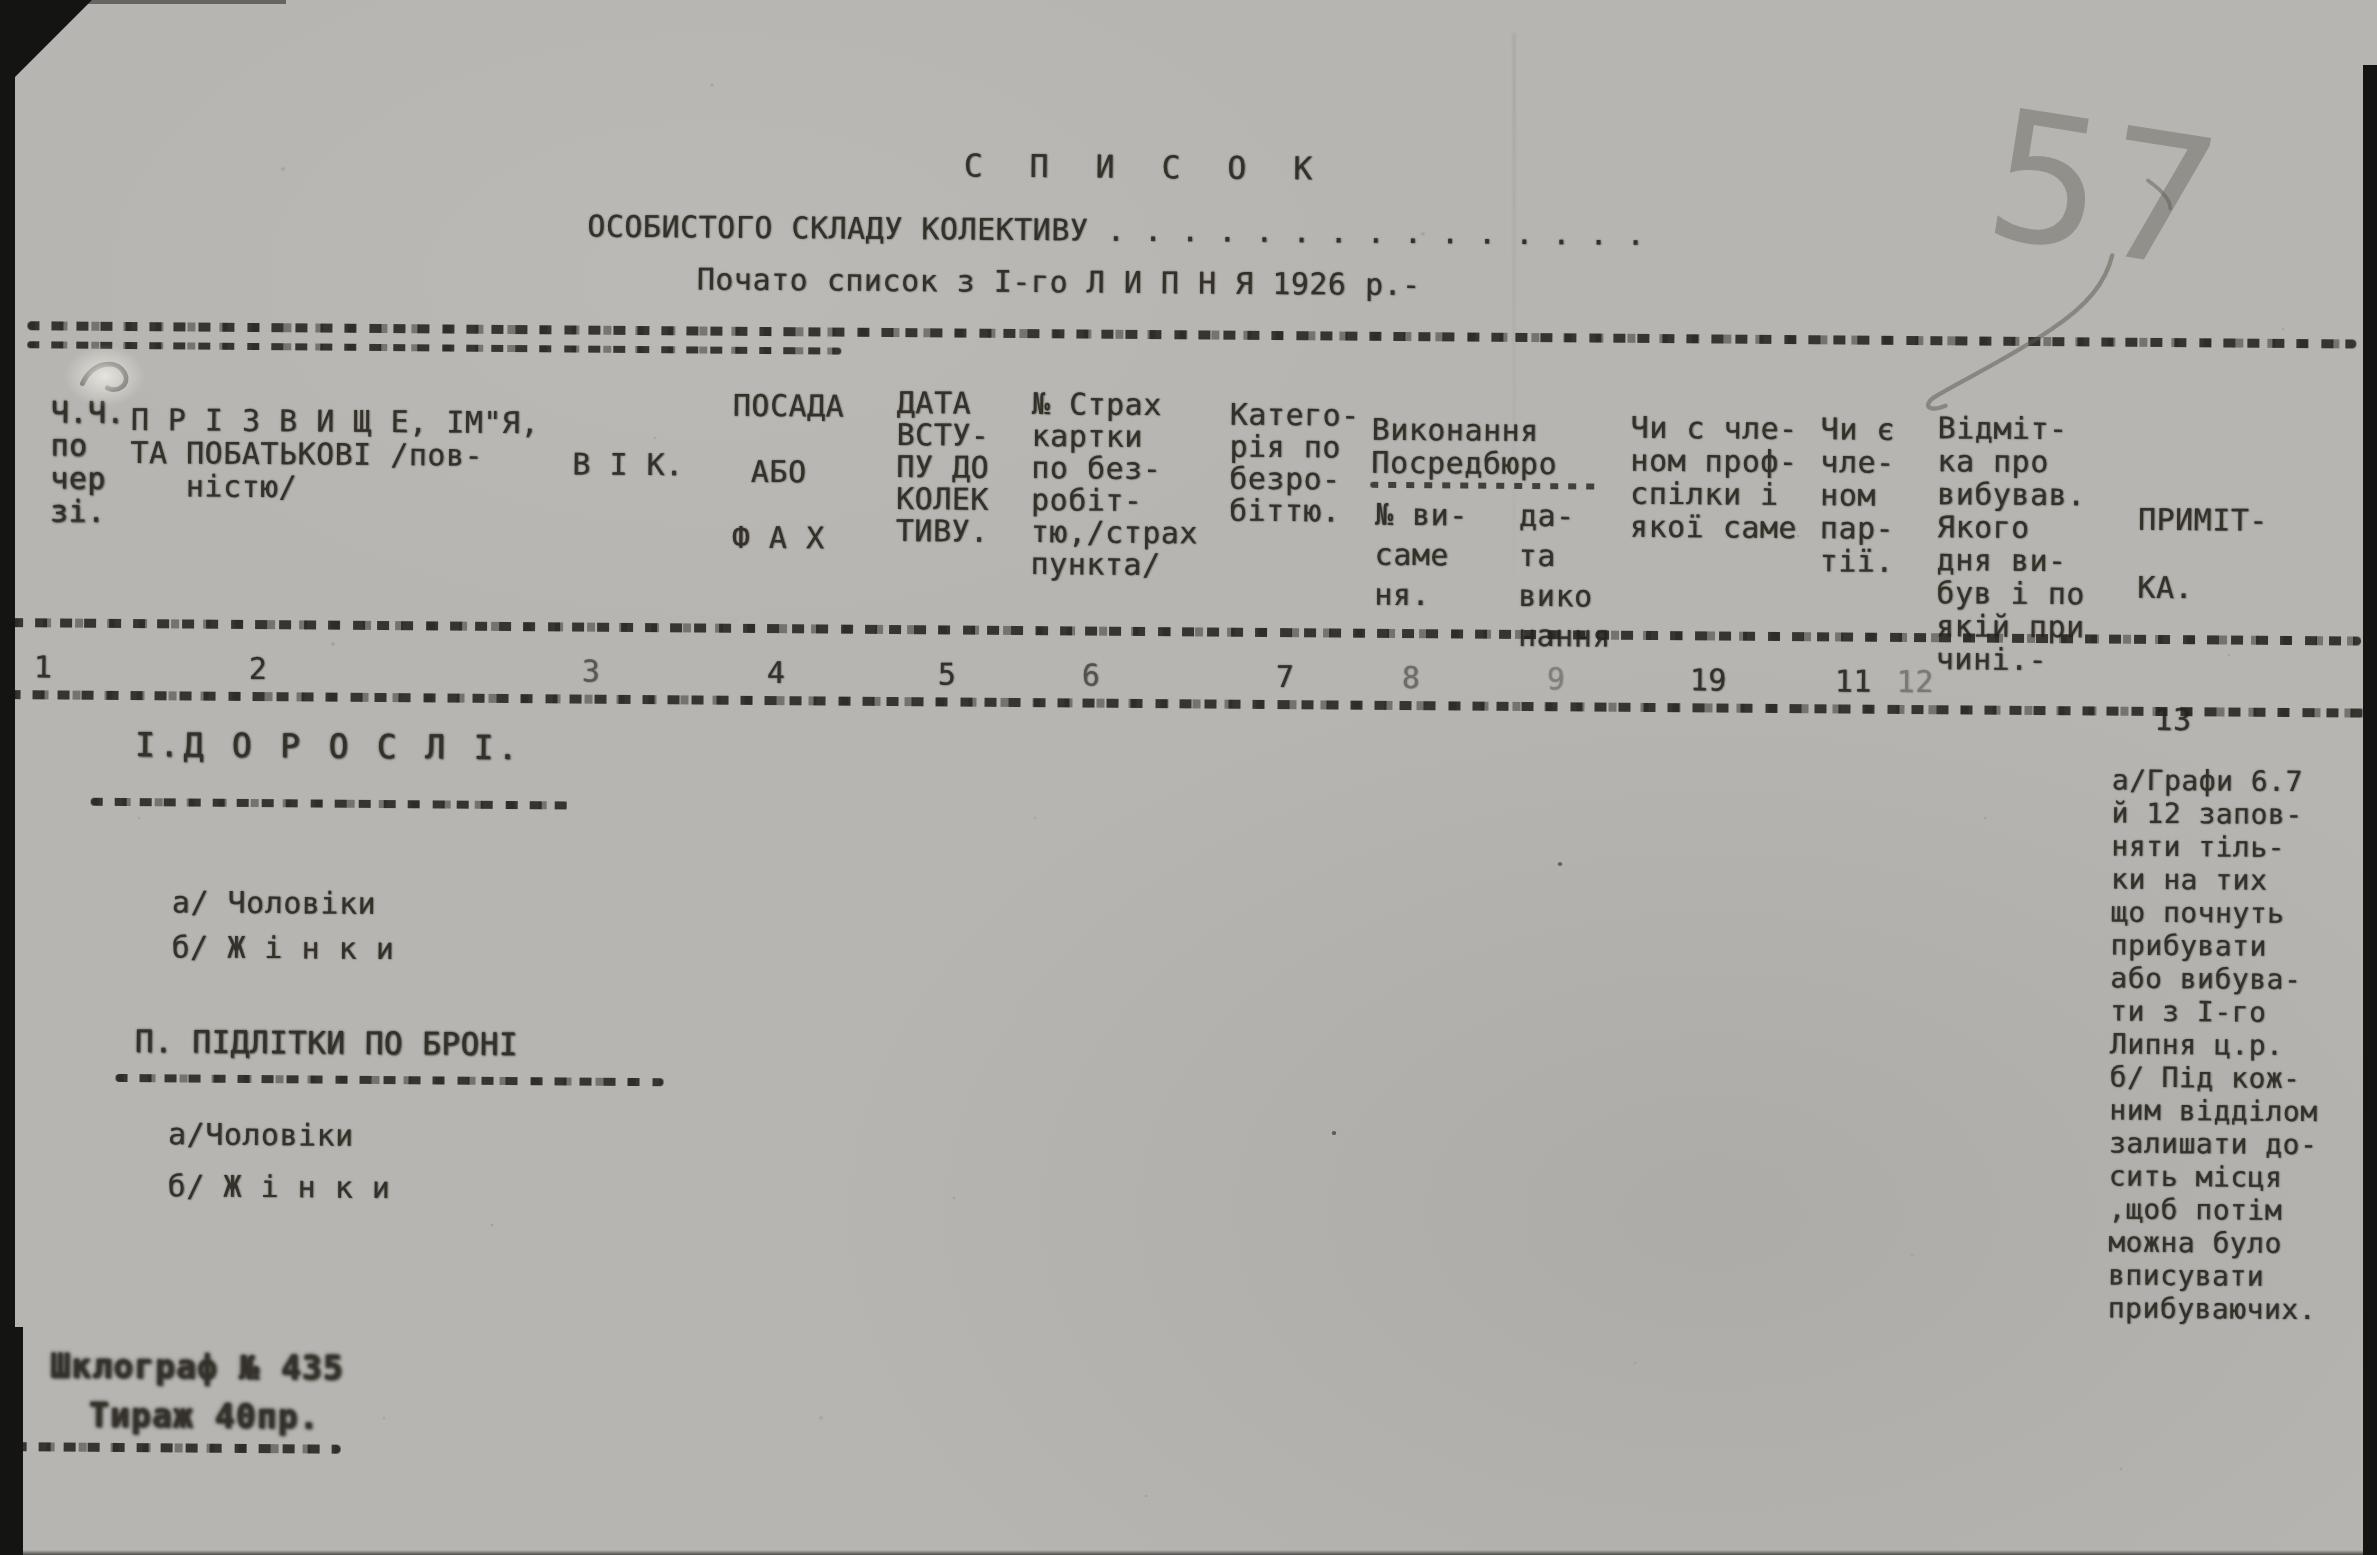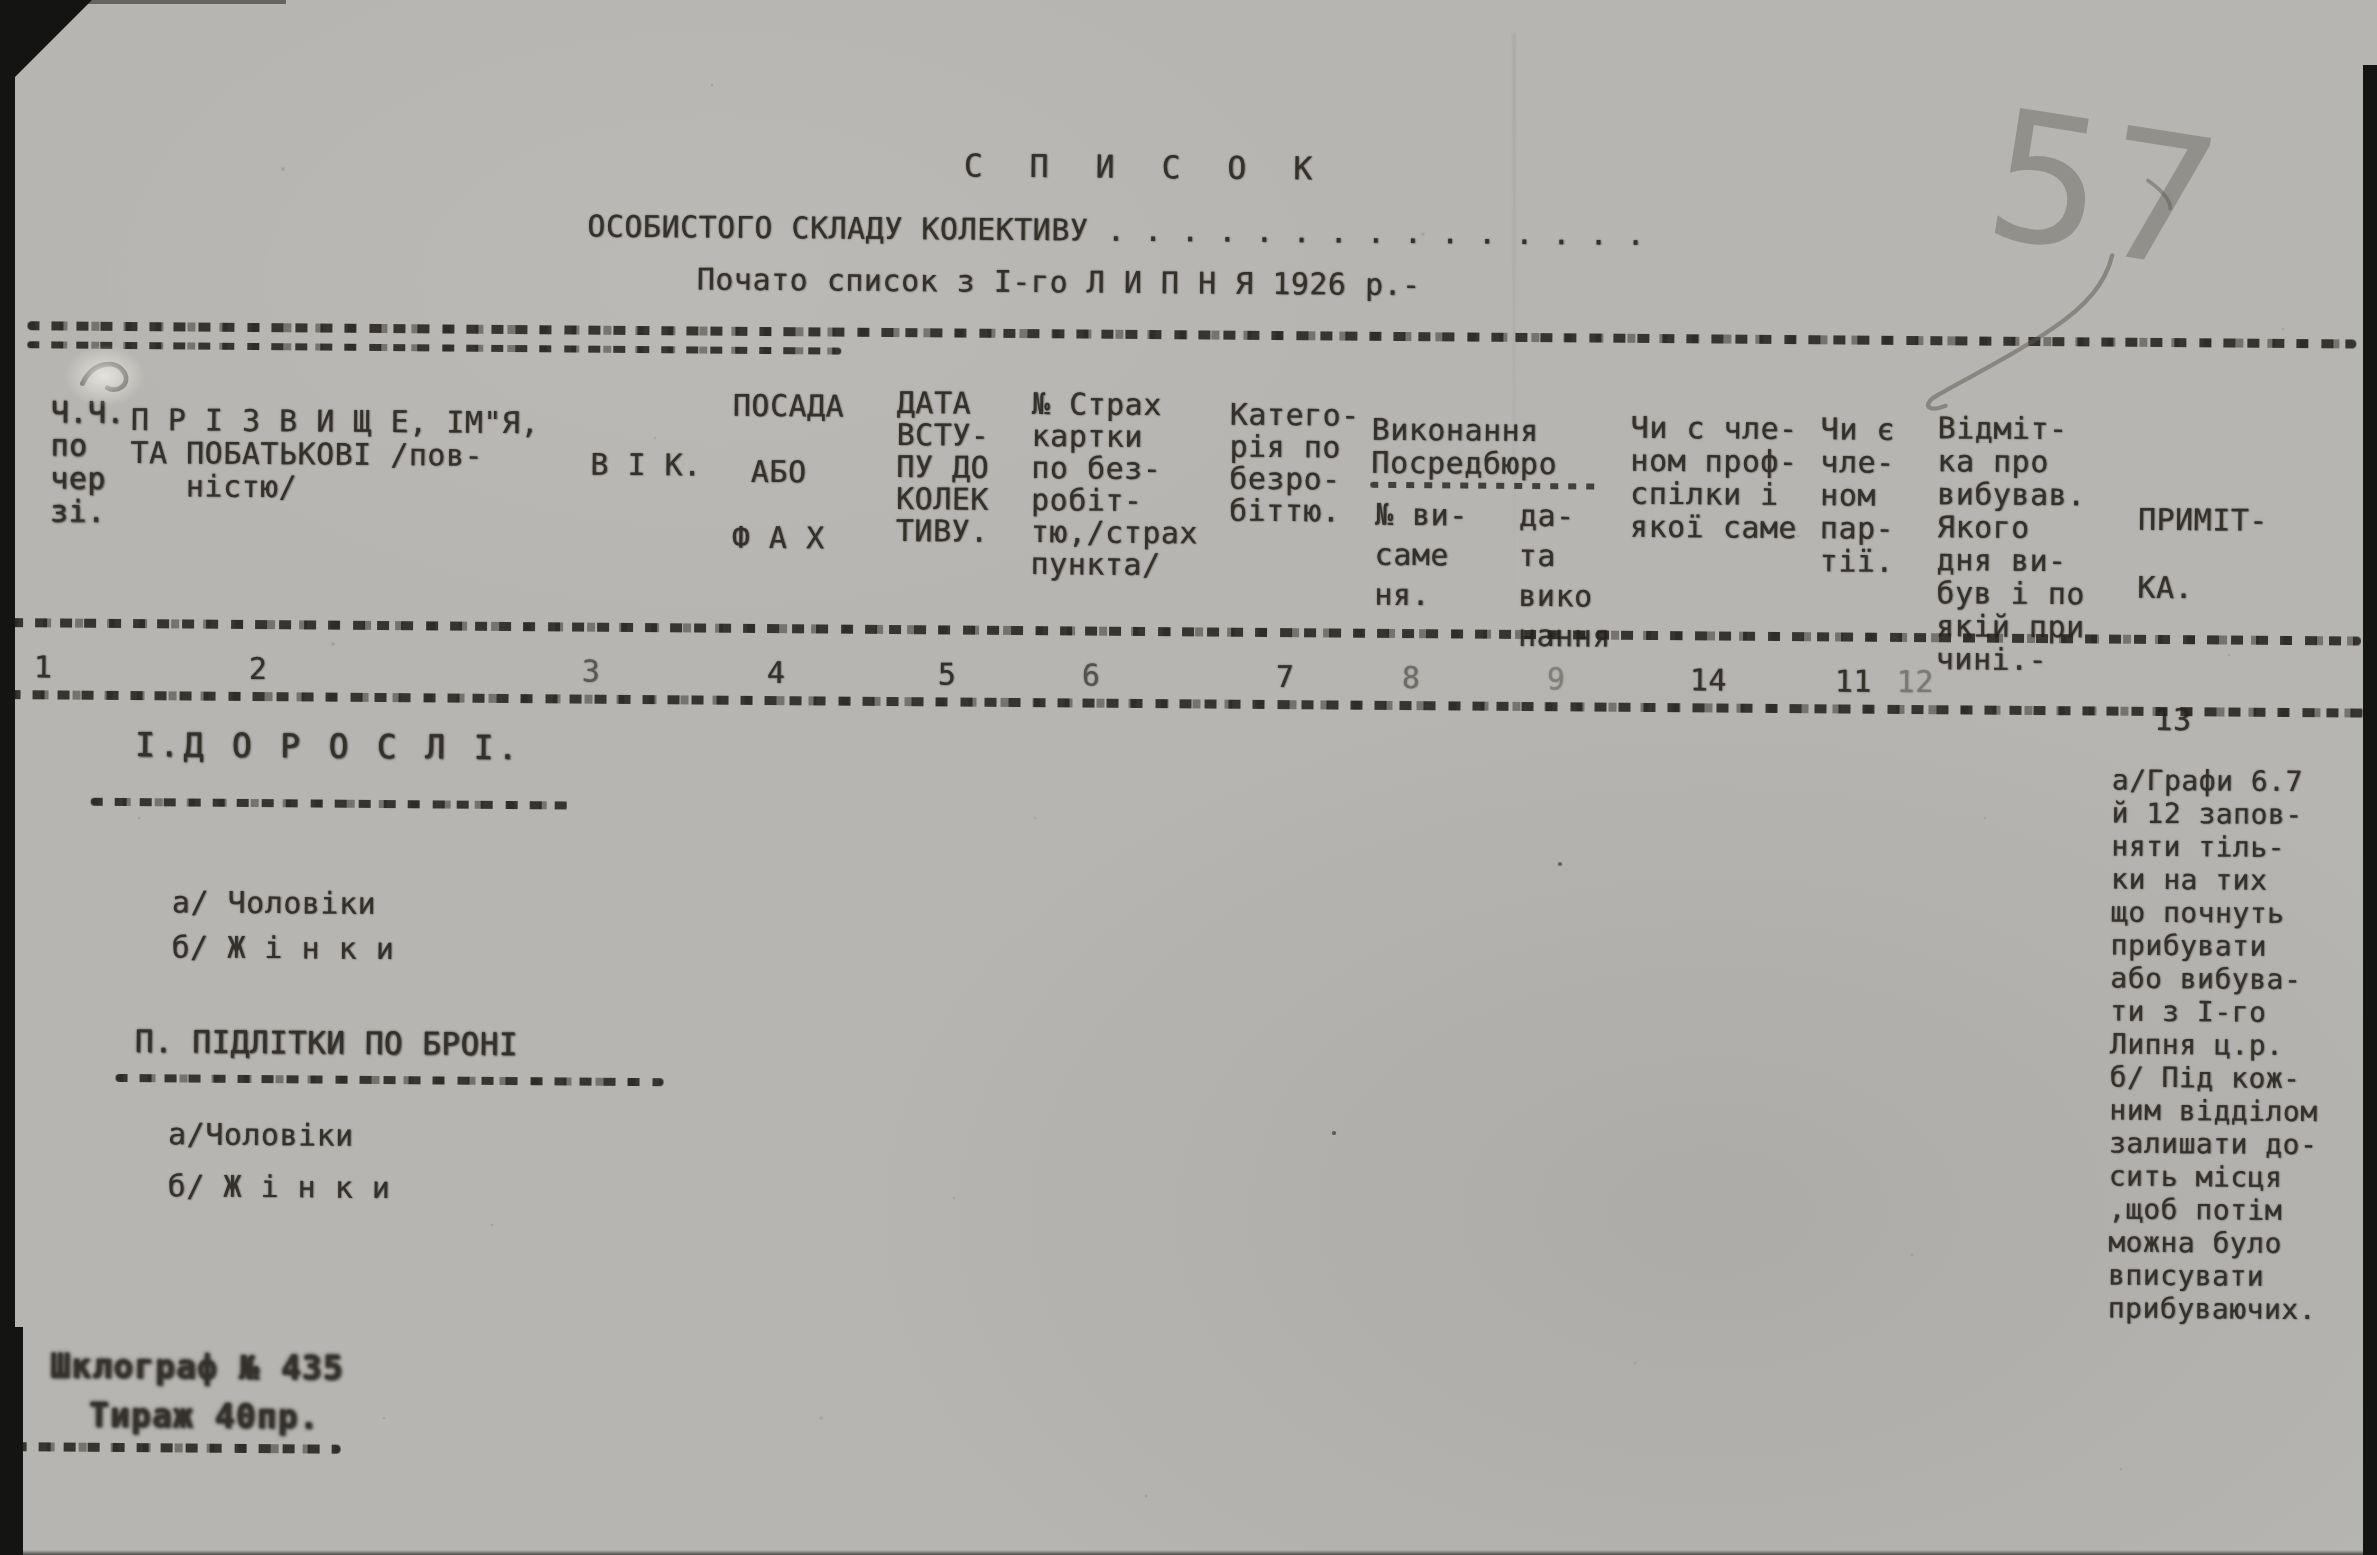--- a/index.html
+++ b/index.html
@@ -96,21 +96,21 @@
     <div class="dl" style="left:30px; top:321px; width:2329px;"></div>
     <div class="dl" style="left:30px; top:341px; width:814px; height:7px;"></div>
 
     <div class="tw inkheavy" style="left:54px; top:395px;">Ч.Ч.
 по
 чер
 зі.</div>
     <div class="tw" style="left:134px; top:402px;">П Р І З В И Щ Е, ІМ"Я,
 ТА ПОБАТЬКОВІ /пов-
    ністю/</div>
-    <div class="tw" style="left:576px; top:443px;margin-left:18px;">В І К.</div>
+    <div class="tw" style="left:576px; top:443px;">В І К.</div>
     <div class="tw" style="left:736px; top:383px; line-height:33px;">ПОСАДА
 
  АБО
 
 Ф А Х</div>
     <div class="tw" style="left:900px; top:380px; line-height:32px;">ДАТА
 ВСТУ-
 ПУ ДО
 КОЛЕК
 ТИВУ.</div>
@@ -161,21 +161,21 @@
 
     <span class="tw" style="left:39px;   top:650px; font-size:30px;">1</span>
     <span class="tw" style="left:254px;  top:650px; font-size:30px;">2</span>
     <span class="tw" style="left:587px; top:650px; font-size:30px; opacity:.7;">3</span>
     <span class="tw" style="left:772px; top:650px; font-size:30px;">4</span>
     <span class="tw" style="left:943px; top:650px; font-size:30px;">5</span>
     <span class="tw" style="left:1087px; top:650px; font-size:30px; opacity:.75;">6</span>
     <span class="tw" style="left:1281px; top:650px; font-size:30px;">7</span>
     <span class="tw" style="left:1407px; top:650px; font-size:30px; opacity:.55;">8</span>
     <span class="tw" style="left:1552px; top:650px; font-size:30px; opacity:.4;">9</span>
-    <span class="tw" style="left:1695px; top:650px; font-size:30px;">14</span>
+    <span class="tw" style="left:1695px; top:650px; font-size:30px;">19</span>
     <span class="tw" style="left:1840px; top:650px; font-size:30px;">11</span>
     <span class="tw" style="left:1902px; top:650px; font-size:30px; opacity:.45;">12</span>
     <span class="tw" style="left:2160px; top:650px; font-size:30px;margin-top:36px;">13</span>
 
     <div class="dl" style="left:13.6px; top:690px; width:2356px;"></div>
 
     <div class="tw inkheavy" style="left:141px; top:727px; font-size:33px; letter-spacing:4.3px;">І.Д О Р О С Л І.</div>
     <div class="dl" style="left:97px; top:797px; width:478px; height:8.1px;"></div>
     <div class="tw" style="left:179px; top:884px;">а/ Чоловіки</div>
     <div class="tw" style="left:179px; top:929px;">б/ Ж і н к и</div>

